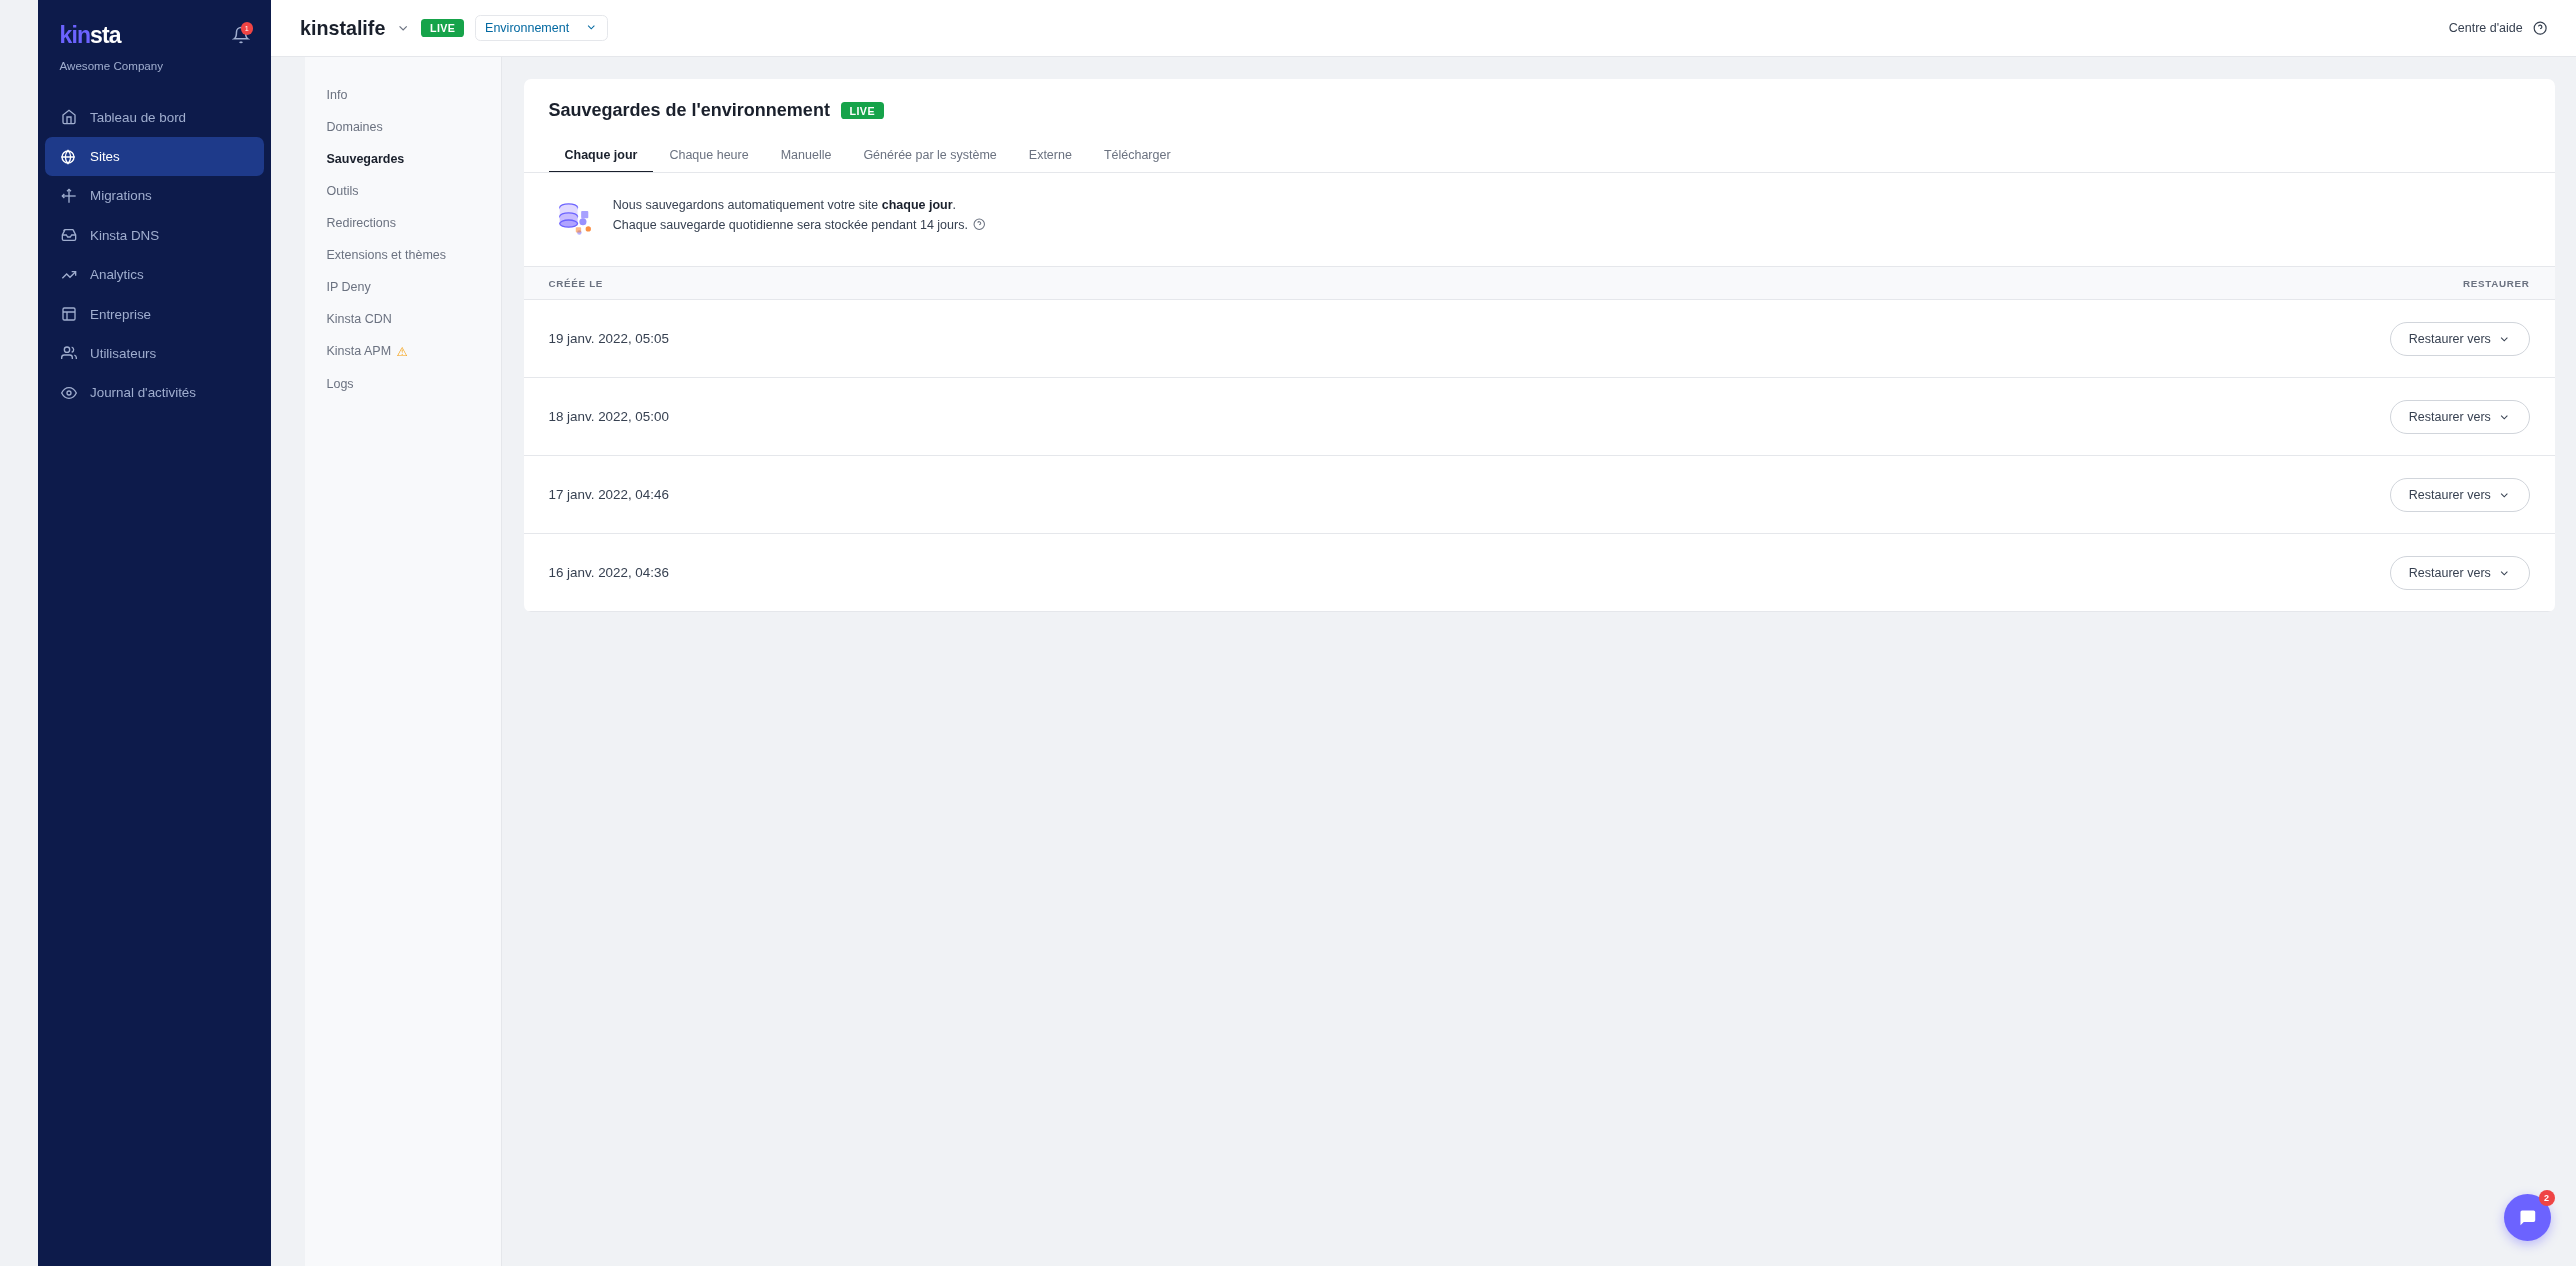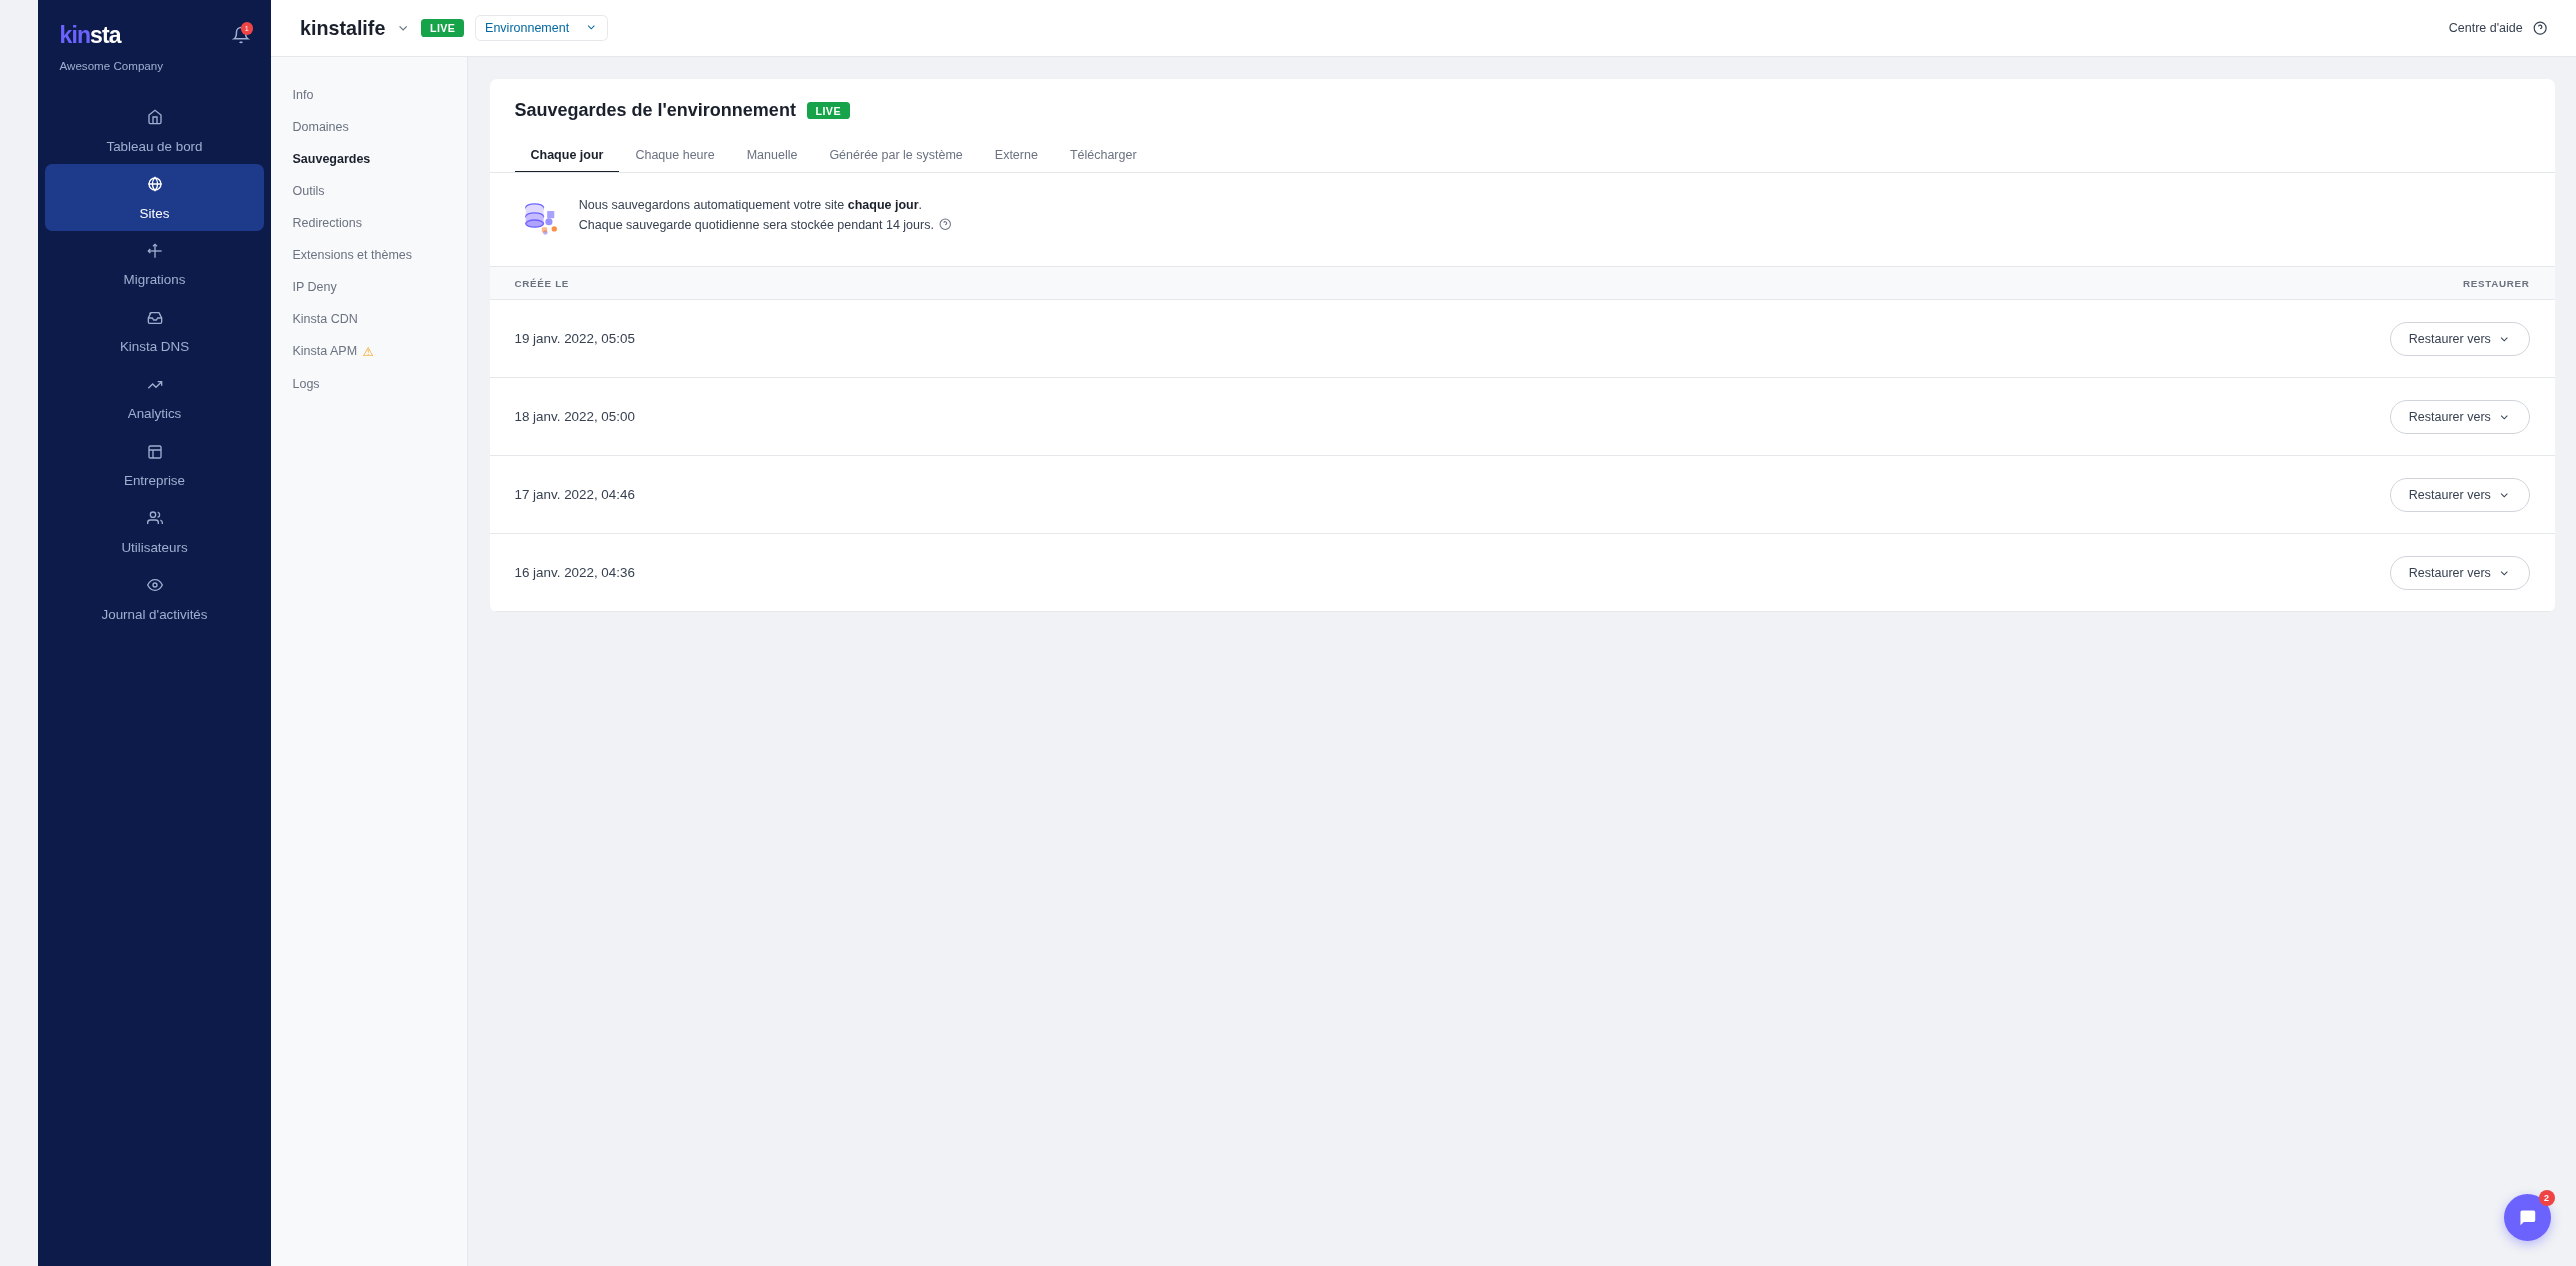--- a/index.html
+++ b/index.html
@@ -62,21 +62,20 @@
     .nav-item {
       display: flex;
       align-items: center;
       gap: 12.5px;
       padding: 10.7px 21.5px;
       color: #a0aecf;
       cursor: pointer;
       font-size: 13.4px;
       border-radius: 0;
       transition: background 0.15s;
-      flex-direction: column;
     }
     .nav-item.active { background: #1e3a8a; color: white; border-radius: 7.2px; margin: 0 7.2px; padding: 10.7px 14.3px; }
     .nav-icon { width: 18px; height: 18px; display: flex; align-items: center; justify-content: center; flex-shrink: 0; }
     .sidebar-footer {
       padding: 14.3px 21.5px;
       border-top: 0.9px solid rgba(255,255,255,0.1);
       display: flex;
       align-items: center;
       justify-content: space-between;
     }
@@ -128,20 +127,21 @@
       font-size: 12.5px; color: #0369a1; padding: 5.4px 9px;
       border: 0.9px solid #e5e7eb; border-radius: 5.4px;
     }
     .help-link { display: flex; align-items: center; gap: 10px; color: #374151; font-size: 12.5px; cursor: pointer; }
 
     
     .content-area {
       display: flex;
       flex: 1;
       overflow: hidden;
+      padding-left: 34px;
     }
 
     
     .sub-sidebar {
       width: 197px;
       min-width: 197px;
       background: #f8f9fb;
       border-right: 0.9px solid #e5e7eb;
       padding: 21.5px 0;
       overflow-y: auto;

